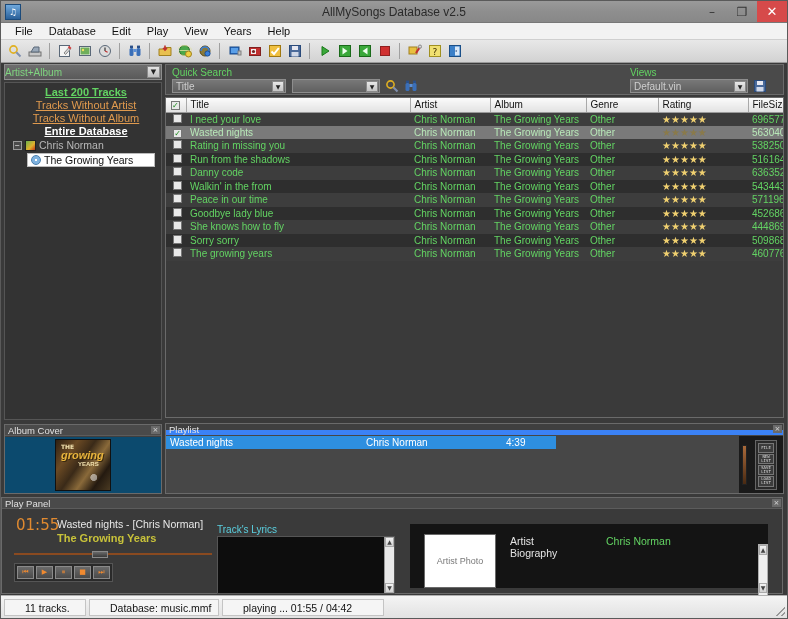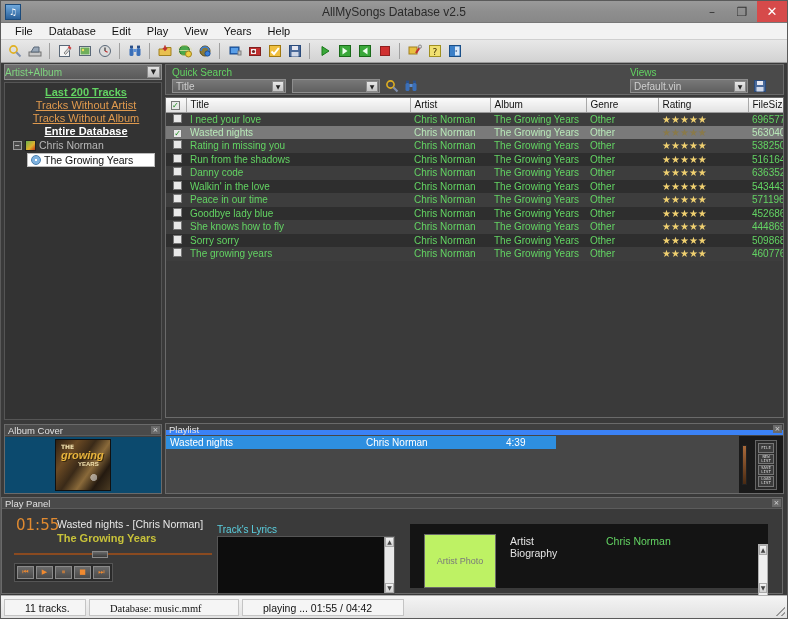--- a/index.html
+++ b/index.html
@@ -267,21 +267,21 @@
   }
   .bio-area {
     position: absolute; left: 408px; top: 14px; right: 14px; bottom: 5px;
     background: #141414;
   }
   .artist-photo {
     position: absolute; left: 14px; top: 10px; width: 72px; height: 54px;
     border: 1px solid #6a6a6a;
     display: flex; align-items: center; justify-content: center;
     color: #7a7a7a; font-size: 9px;
-    background: #bef264;
+    background: #ffffff;
   }
   .bio-label {
     position: absolute; left: 100px; top: 11px;
     color: #e4e4e4; font-size: 10.5px; line-height: 12px;
   }
   .bio-value {
     position: absolute; left: 196px; top: 11px;
     color: #63d463; font-size: 10.5px;
   }
   .bio-scroll {
@@ -426,21 +426,21 @@
   }
   .sb-cell {
     height: 17px; line-height: 17px;
     border: 1px solid #c4c4c4;
     background: #f5f5f5;
     font-size: 10.5px; color: #111;
     padding-left: 20px;
     margin-left: 3px;
   }
   .sb1 { width: 82px; }
-  .sb2 { width: 150px; font-family: Liberation Serif, serif; }
+  .sb2 { width: 130px; }
   .sb3 { width: 162px; }
   .sb4 { flex: 1; margin-right: 14px; }
   .sb-grip {
     position: absolute; right: 2px; bottom: 2px;
     width: 12px; height: 12px;
     background:
       linear-gradient(135deg, transparent 60%, #999 60%, #999 70%, transparent 70%),
       linear-gradient(135deg, transparent 80%, #999 80%, #999 90%, transparent 90%);
   }
 </style>
@@ -759,21 +759,21 @@
                 <td class="chk"><span class="cbox"></span></td>
                 <td>Danny code</td>
                 <td>Chris Norman</td>
                 <td>The Growing Years</td>
                 <td>Other</td>
                 <td><span class="stars">★★★★★</span></td>
                 <td>6363527</td>
               </tr>
               <tr class="even">
                 <td class="chk"><span class="cbox"></span></td>
-                <td>Walkin' in the love</td>
+                <td>Walkin' in the from</td>
                 <td>Chris Norman</td>
                 <td>The Growing Years</td>
                 <td>Other</td>
                 <td><span class="stars">★★★★★</span></td>
                 <td>5434439</td>
               </tr>
               <tr class="odd">
                 <td class="chk"><span class="cbox"></span></td>
                 <td>Peace in our time</td>
                 <td>Chris Norman</td>

